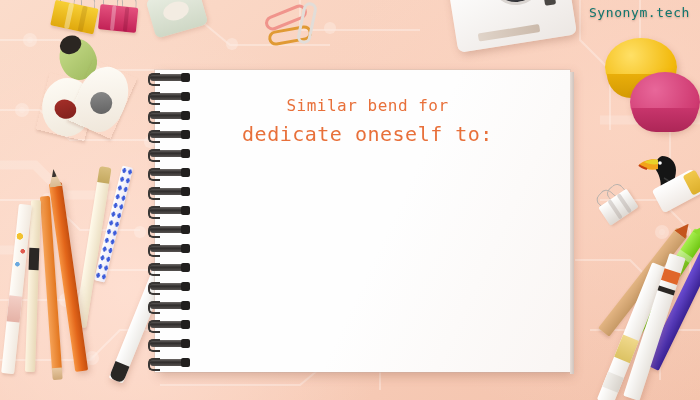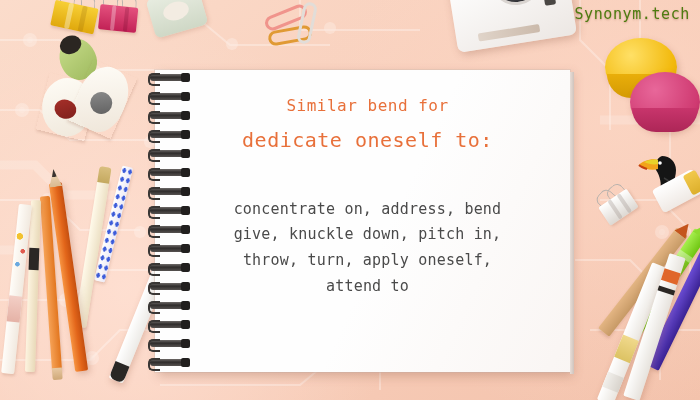--- a/index.html
+++ b/index.html
@@ -63,31 +63,31 @@
   
   .content {
     position:absolute; left:175px; top:95px; width:385px;
     text-align:center;
   }
   .kicker {
     font-size:16px; letter-spacing:.5px; color:#e8703a; line-height:1.35;
   }
   .term {
     font-size:20px; letter-spacing:.5px; color:#e8703a; line-height:1.5;
-    margin-top:8px;
+    margin-top:2px;
   }
   .synonyms {
     margin-top:42px; font-size:15px; line-height:1.72;
     color:#4a4a4a; letter-spacing:.2px; white-space:pre-line;
   }
 
   
   .brand {
     position:absolute; right:10px; top:5px;
-    font-size:15px; color:#4d7c0f; letter-spacing:.6px;
+    font-size:13px; color:#0f766e; letter-spacing:.6px;
     text-shadow:0 1px 2px rgba(150,90,70,.45);
   }
 
   
   
   .clip-body { position:absolute; border-radius:2px; }
   .clip-arm {
     position:absolute; border:1.5px solid #b9b2ad; border-bottom:none;
     border-radius:7px 7px 0 0; background:transparent;
   }
@@ -393,19 +393,15 @@
   <div class="ring" style="top:211px;"></div>
   <div class="ring" style="top:230px;"></div>
   <div class="ring" style="top:249px;"></div>
   <div class="ring" style="top:268px;"></div>
   <div class="ring" style="top:287px;"></div>
 </div>
 
 <div class="content">
   <div class="kicker">Similar bend for</div>
   <div class="term">dedicate oneself to:</div>
-  <div class="synonyms">concentrate on, address, bend
-give, knuckle down, pitch in,
-throw, turn, apply oneself,
-attend to</div>
 </div>
 
 <div class="brand">Synonym.tech</div>
 
 </body></html>

